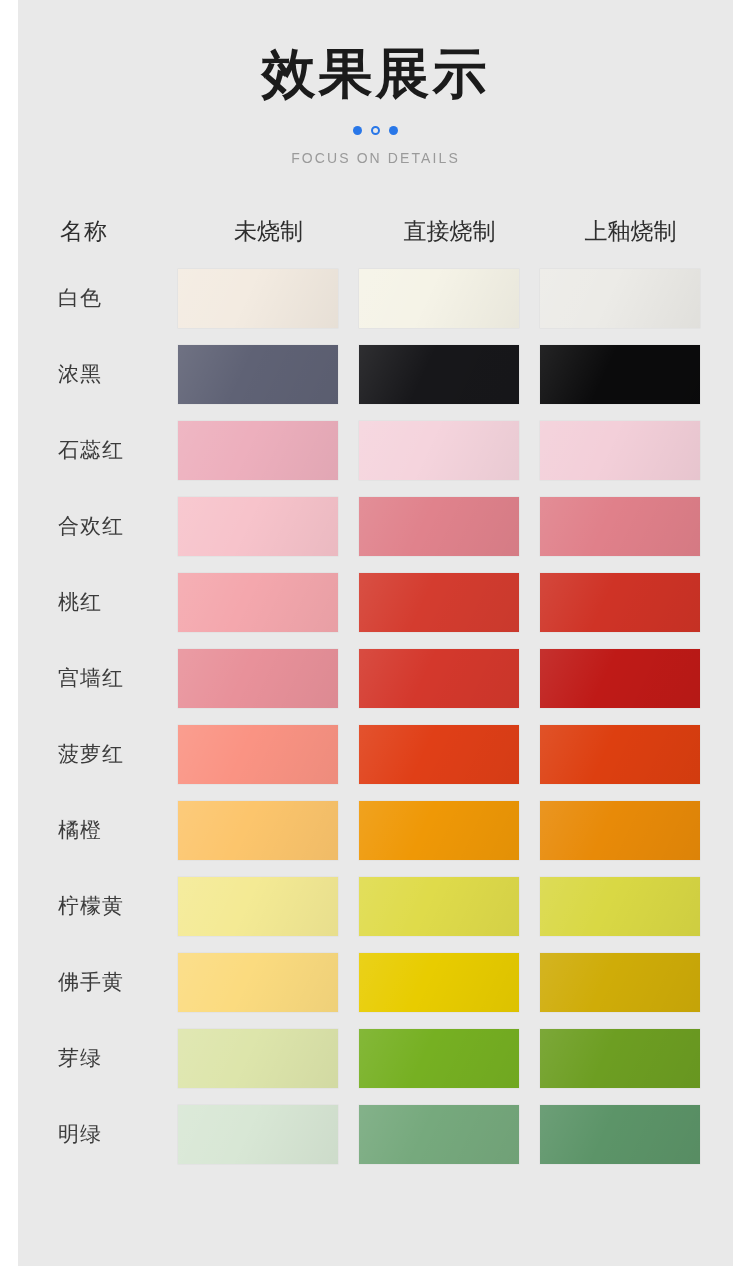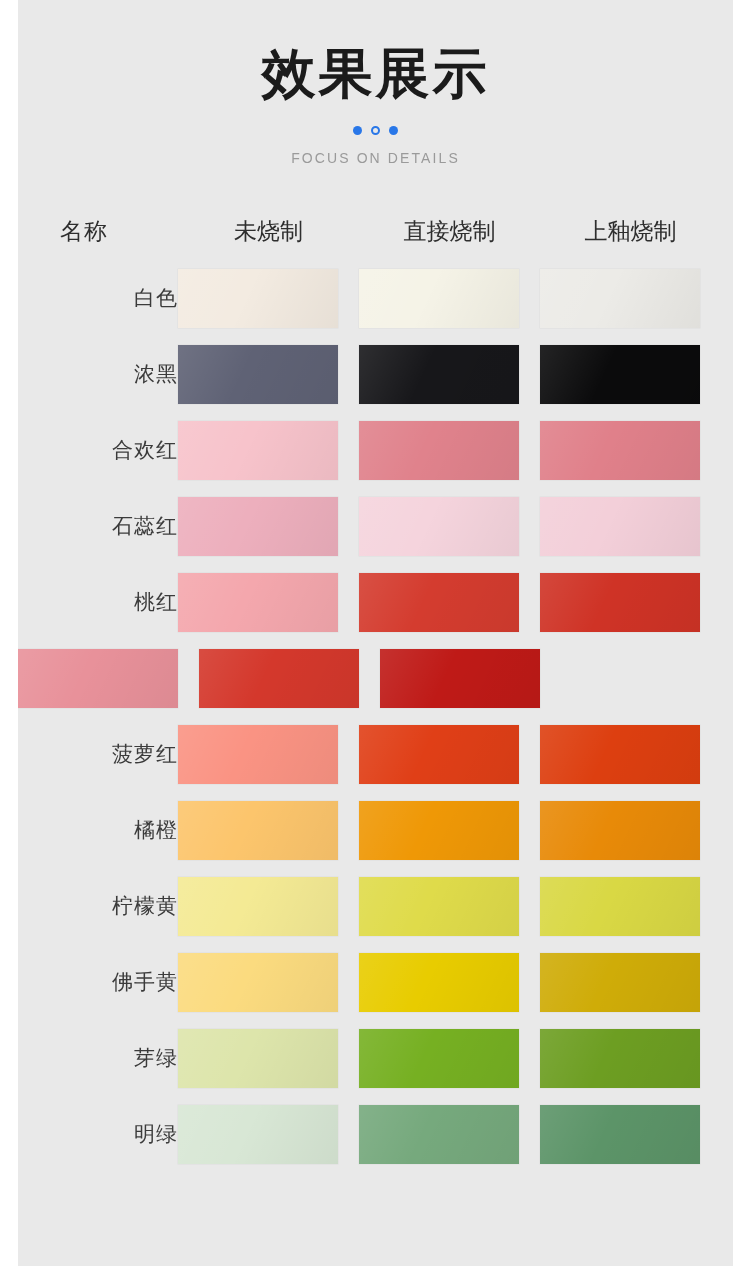--- a/index.html
+++ b/index.html
@@ -91,21 +91,20 @@
   }
 
   .cell-name {
     width: 160px;
     flex: 0 0 160px;
     padding-left: 40px;
     font-size: 21px;
     color: #3b3b3b;
     letter-spacing: 1px;
     white-space: nowrap;
-    text-align: right;
   }
 
   .head-row .cell-name,
   .head-row .cell-swatch-head {
     font-size: 23px;
     color: #2e2e2e;
     text-align: center;
   }
   .head-row .cell-name { text-align: left; padding-left: 42px; }
 
@@ -187,56 +186,57 @@
               <div class="swatch textured" style="background: rgb(95, 98, 117);"></div>
             </div>
             <div class="cell-swatch">
               <div class="swatch textured" style="background: rgb(23, 23, 26);"></div>
             </div>
             <div class="cell-swatch">
               <div class="swatch textured" style="background: rgb(11, 11, 12);"></div>
             </div>
           </div>
           <div class="row body-row">
+            <div class="cell-name">石蕊红</div>
+            <div class="cell-swatch">
+              <div class="swatch textured" style="background: rgb(237, 175, 189);"></div>
+            </div>
+            <div class="cell-swatch">
+              <div class="swatch textured" style="background: rgb(245, 212, 221);"></div>
+            </div>
+            <div class="cell-swatch">
+              <div class="swatch textured" style="background: rgb(243, 207, 217);"></div>
+            </div>
+          </div>
+          <div class="row body-row">
             <div class="cell-name">合欢红</div>
             <div class="cell-swatch">
               <div class="swatch textured" style="background: rgb(247, 195, 203);"></div>
             </div>
             <div class="cell-swatch">
               <div class="swatch textured" style="background: rgb(224, 130, 140);"></div>
             </div>
             <div class="cell-swatch">
               <div class="swatch textured" style="background: rgb(224, 128, 138);"></div>
             </div>
           </div>
           <div class="row body-row">
-            <div class="cell-name">石蕊红</div>
-            <div class="cell-swatch">
-              <div class="swatch textured" style="background: rgb(237, 175, 189);"></div>
-            </div>
-            <div class="cell-swatch">
-              <div class="swatch textured" style="background: rgb(245, 212, 221);"></div>
-            </div>
-            <div class="cell-swatch">
-              <div class="swatch textured" style="background: rgb(243, 207, 217);"></div>
-            </div>
-          </div>
-          <div class="row body-row">
             <div class="cell-name">桃红</div>
             <div class="cell-swatch">
               <div class="swatch textured" style="background: rgb(244, 167, 173);"></div>
             </div>
             <div class="cell-swatch">
               <div class="swatch textured" style="background: rgb(212, 60, 47);"></div>
             </div>
             <div class="cell-swatch">
               <div class="swatch textured" style="background: rgb(207, 51, 38);"></div>
             </div>
           </div>
           <div class="row body-row">
+            <div class="cell-name">宫墙红</div>
             <div class="cell-swatch">
               <div class="swatch textured" style="background: rgb(232, 145, 154);"></div>
             </div>
             <div class="cell-swatch">
               <div class="swatch textured" style="background: rgb(212, 56, 44);"></div>
             </div>
             <div class="cell-swatch">
               <div class="swatch textured" style="background: rgb(191, 26, 23);"></div>
             </div>
           </div>

